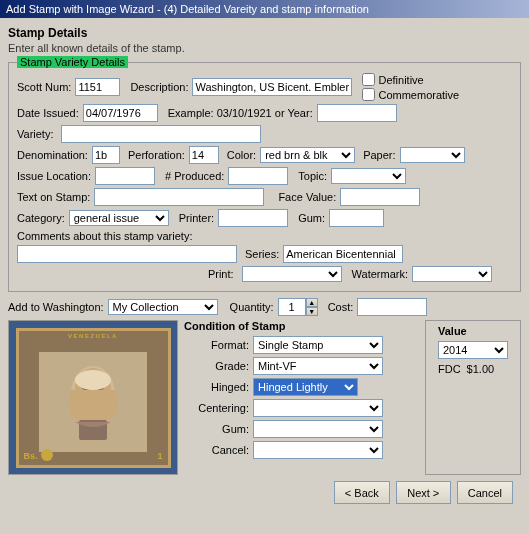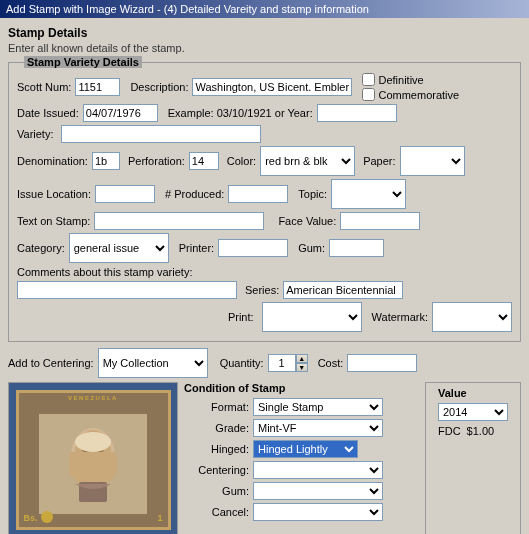--- a/index.html
+++ b/index.html
@@ -36,25 +36,24 @@
     .group-box {
       border: 1px solid #999;
       background: #d4d0c8;
       padding: 6px 8px;
       margin-bottom: 6px;
       position: relative;
     }
     .group-box-title {
       position: absolute;
       top: -7px;
-      left: 15px;
-      background: #a3a3a3;
+      left: 8px;
+      background: #22c55e;
       padding: 0 3px;
       font-size: 11px;
-      font-weight: bold;
     }
     .form-row {
       display: flex;
       align-items: center;
       margin-bottom: 3px;
       gap: 4px;
     }
     .label {
       color: #000;
       white-space: nowrap;
@@ -62,21 +61,21 @@
     }
     input[type="text"] {
       height: 18px;
       border: 1px solid #7f9db9;
       background: white;
       padding: 0 2px;
       font-size: 11px;
       font-family: Arial, Helvetica, sans-serif;
     }
     select {
-      height: 30px;
+      height: 16px;
       border: 1px solid #7f9db9;
       background: white;
       font-size: 11px;
       font-family: Arial, Helvetica, sans-serif;
     }
     .checkbox-group {
       display: flex;
       flex-direction: column;
       gap: 2px;
     }
@@ -286,34 +285,34 @@
 
     <div class="form-row">
       <span class="label">Comments about this stamp variety:</span>
     </div>
     <div class="form-row">
       <input type="text" style="width: 220px; height: 18px;">
       <span class="label" style="margin-left:4px;">Series:</span>
       <input type="text" style="width: 120px;" value="American Bicentennial">
     </div>
 
-    <div class="form-row" style="justify-content: flex-end; margin-right:0;">
+    <div class="form-row" style="justify-content: flex-end; margin-right:20px;">
       <span class="label">Print:</span>
       <select style="width:100px; margin-left:4px;">
         <option></option>
       </select>
       <span class="label" style="margin-left:6px;">Watermark:</span>
       <select style="width:80px;">
         <option></option>
       </select>
     </div>
   </div>
 
   <div class="collection-row">
-    <span class="label">Add to Centering:</span>
+    <span class="label">Add to Washington:</span>
     <select style="width:110px;">
       <option>My Collection</option>
     </select>
     <span class="label" style="margin-left:8px;">Quantity:</span>
     <div class="spinbox">
       <input type="text" style="width: 28px; height: 18px; border: 1px solid rgb(127, 157, 185); text-align: center; font-size: 11px;" value="1">
       <div class="spinbox-btns">
         <div class="spinbox-btn">▲</div>
         <div class="spinbox-btn">▼</div>
       </div>

